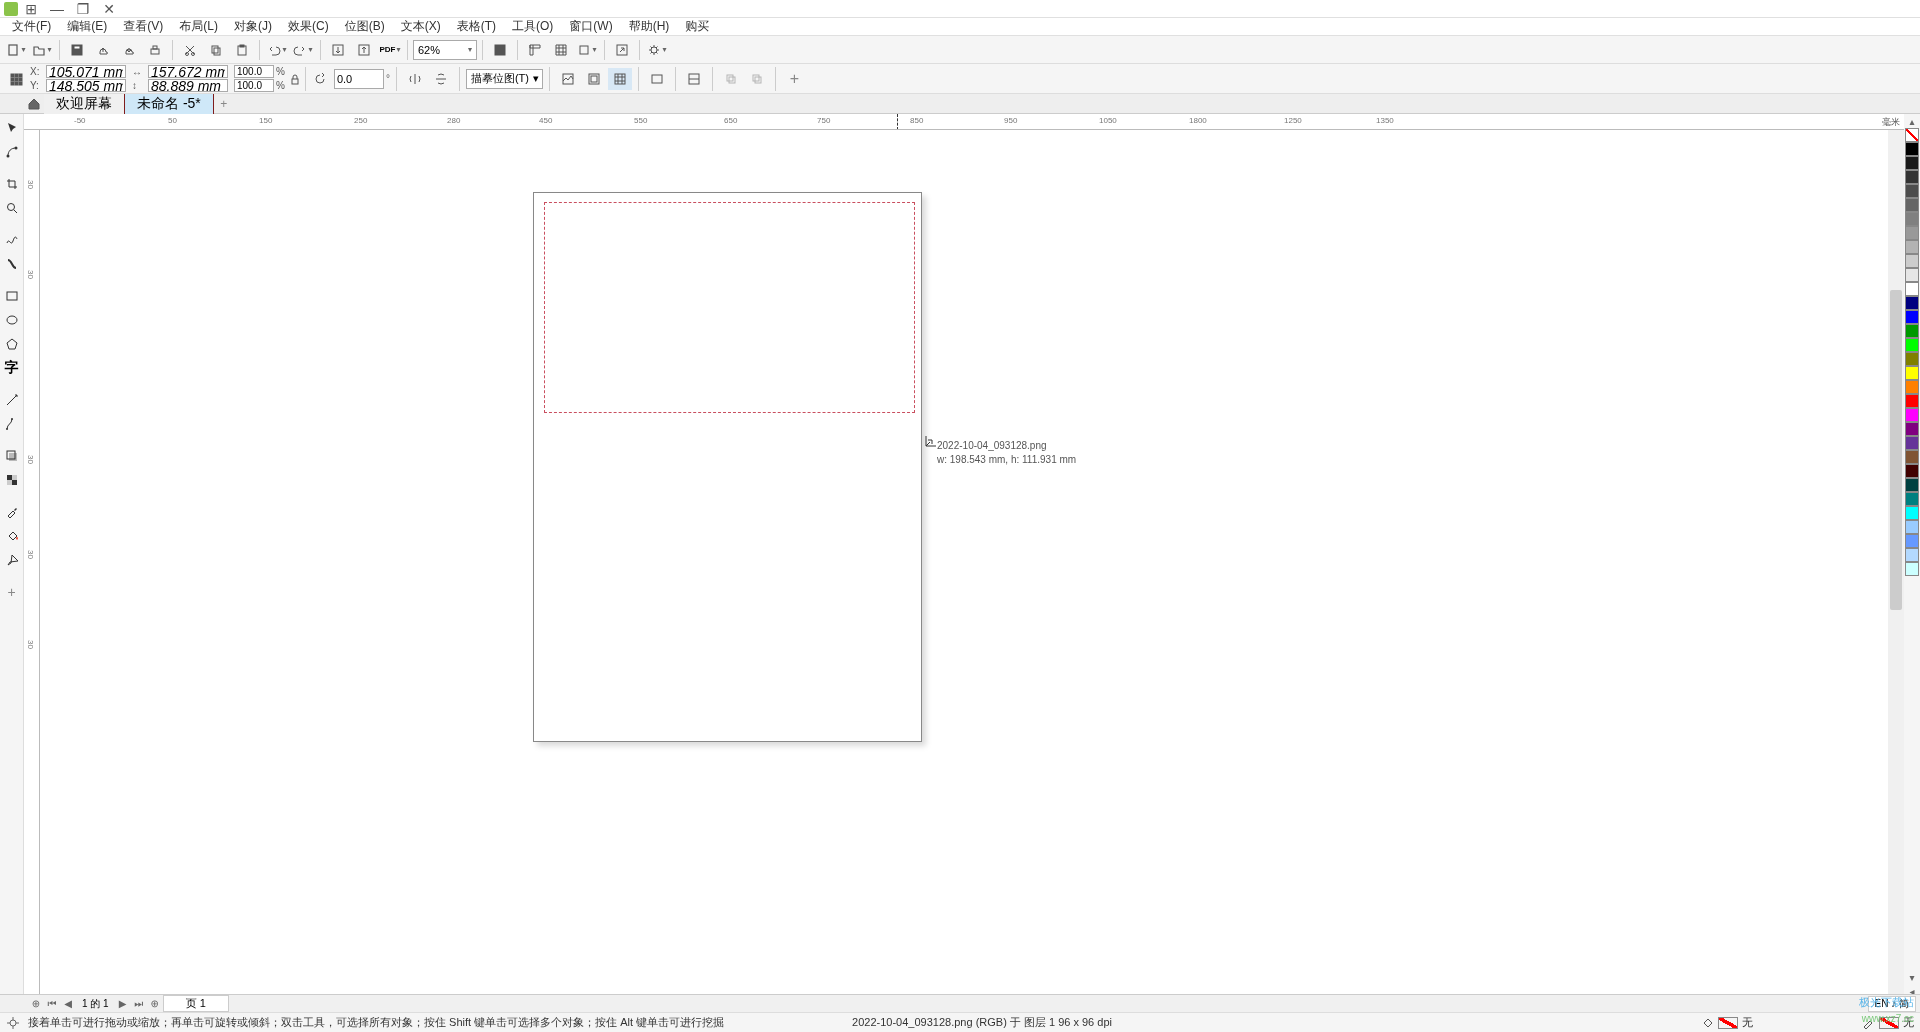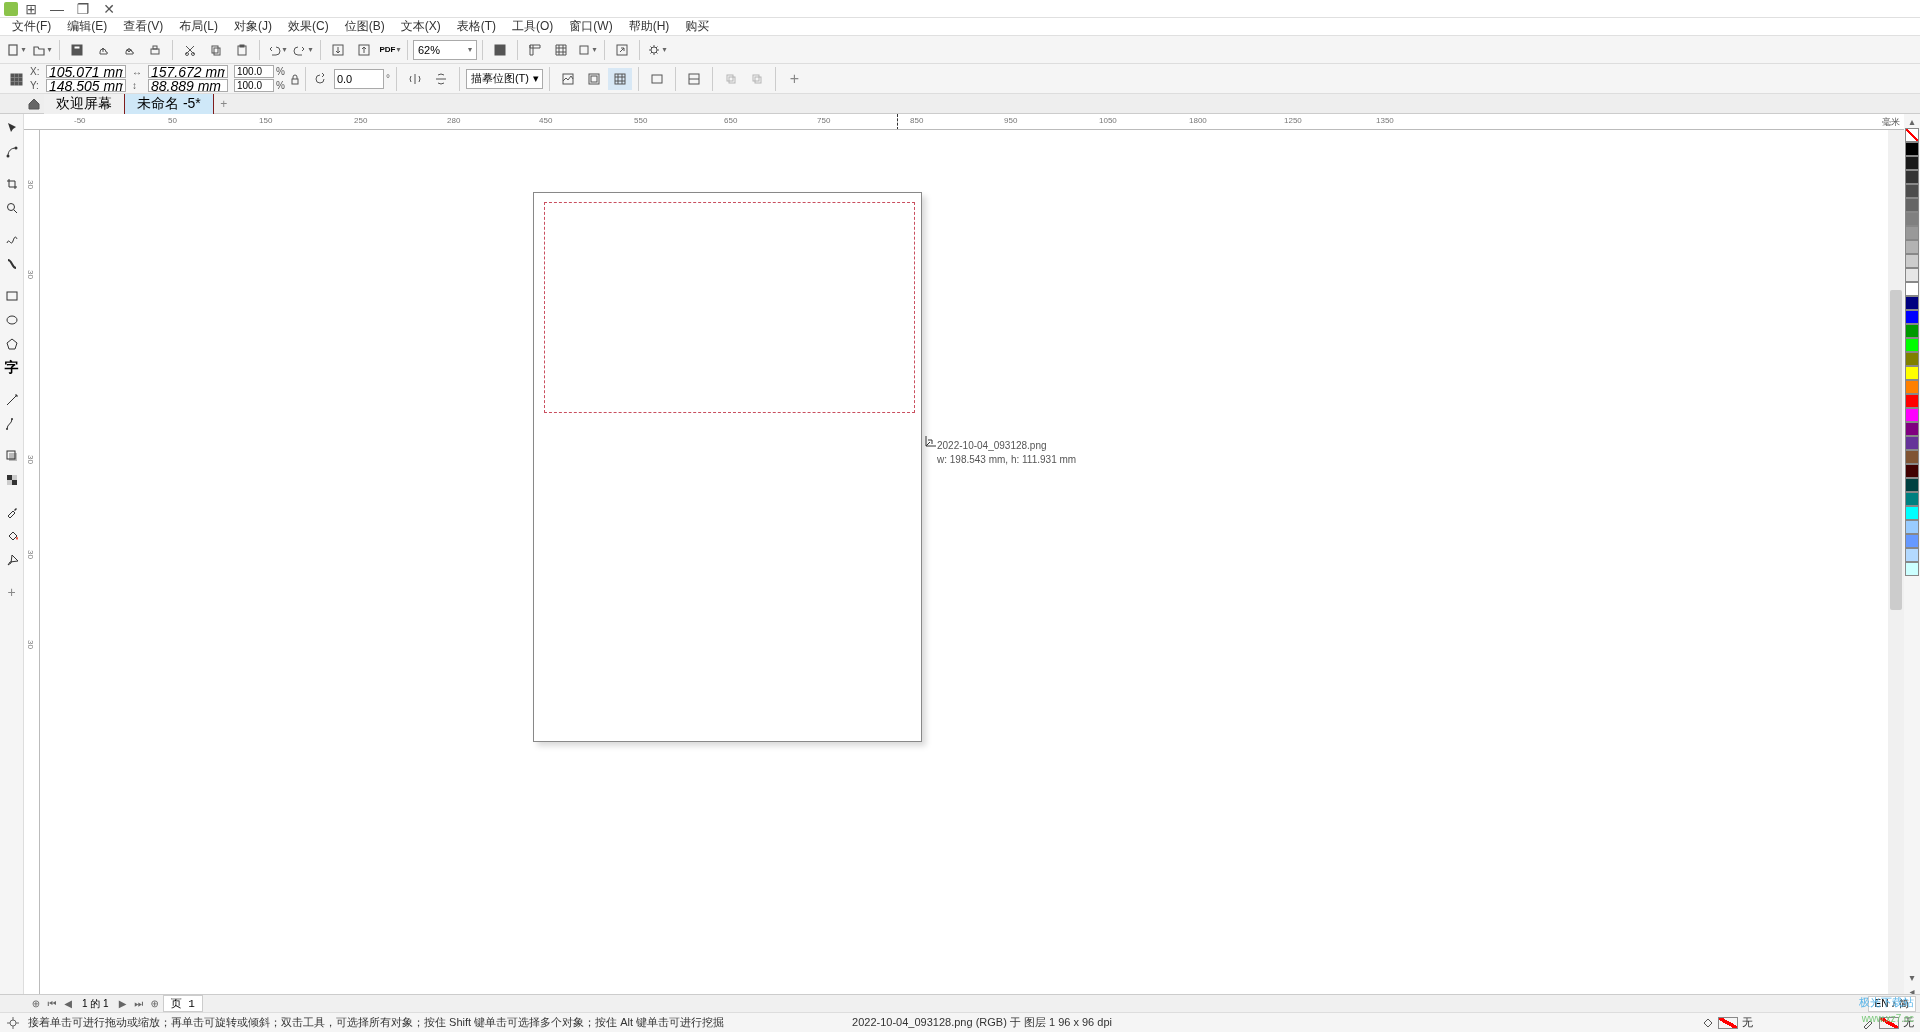--- a/index.html
+++ b/index.html
@@ -80,21 +80,21 @@
 .palette-arrow { height: 14px; display: flex; align-items: center; justify-content: center; font-size: 10px; color: #666; cursor: pointer; }
 .swatch { width: 14px; height: 14px; margin: 0 auto; border: 1px solid #888; cursor: pointer; }
 .swatch.nofill { background: #fff; position: relative; }
 .swatch.nofill::after { content: ''; position: absolute; left: 0; top: 0; right: 0; bottom: 0; background: linear-gradient(to top right, transparent 45%, red 45%, red 55%, transparent 55%); }
 
 
 .bottom { position: absolute; left: 0; right: 0; bottom: 0; height: 38px; background: #fff; }
 .page-nav { height: 18px; background: #f0f0f0; display: flex; align-items: center; padding: 0 4px; border-top: 1px solid #ccc; }
 .page-nav .nav-btn { width: 16px; height: 14px; display: flex; align-items: center; justify-content: center; font-size: 10px; color: #666; cursor: pointer; }
 .page-nav .page-info { font-size: 10px; padding: 0 6px; }
-.page-nav .page-tab { padding: 0 7px; font-size: 11px; background: #fff; border: 1px solid #ccc; font-family: Liberation Mono, monospace; }
+.page-nav .page-tab { padding: 0 22px; font-size: 11px; background: #fff; border: 1px solid #ccc; }
 .page-nav .hscroll { flex: 1; height: 12px; background: #f0f0f0; margin: 0 6px; position: relative; }
 .ime-box { padding: 0 6px; font-size: 10px; border: 1px solid #ccc; background: #fff; }
 
 .hint-bar { height: 16px; display: flex; align-items: center; padding: 0 4px; font-size: 10px; color: #888; font-style: italic; justify-content: center; }
 
 .statusbar { position: absolute; left: 0; right: 0; bottom: 0; height: 20px; background: #f5f5f5; border-top: 1px solid #ddd; display: flex; align-items: center; padding: 0 6px; font-size: 11px; color: #333; gap: 8px; }
 .statusbar .gear { width: 14px; height: 14px; }
 .statusbar .status-text { flex: 0 0 auto; }
 .statusbar .file-info { margin-left: 120px; }
 .statusbar .spacer { flex: 1; }

